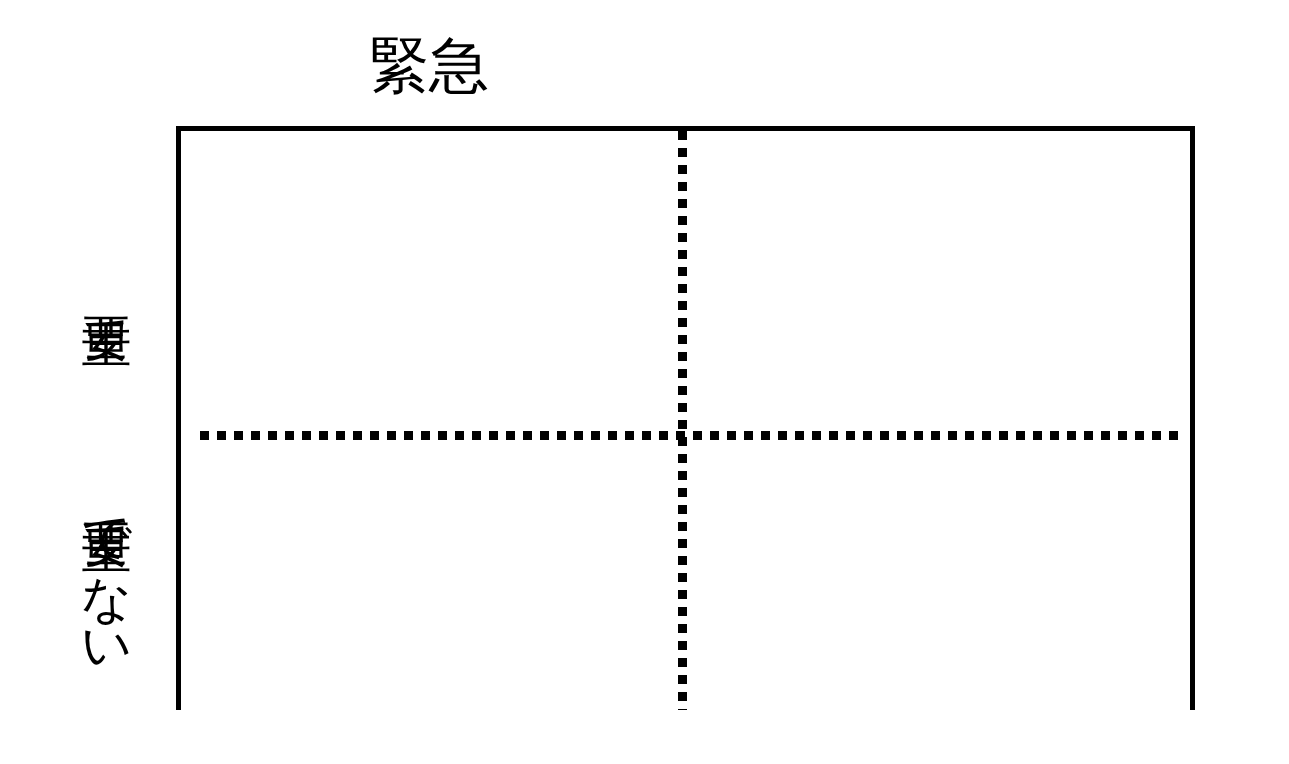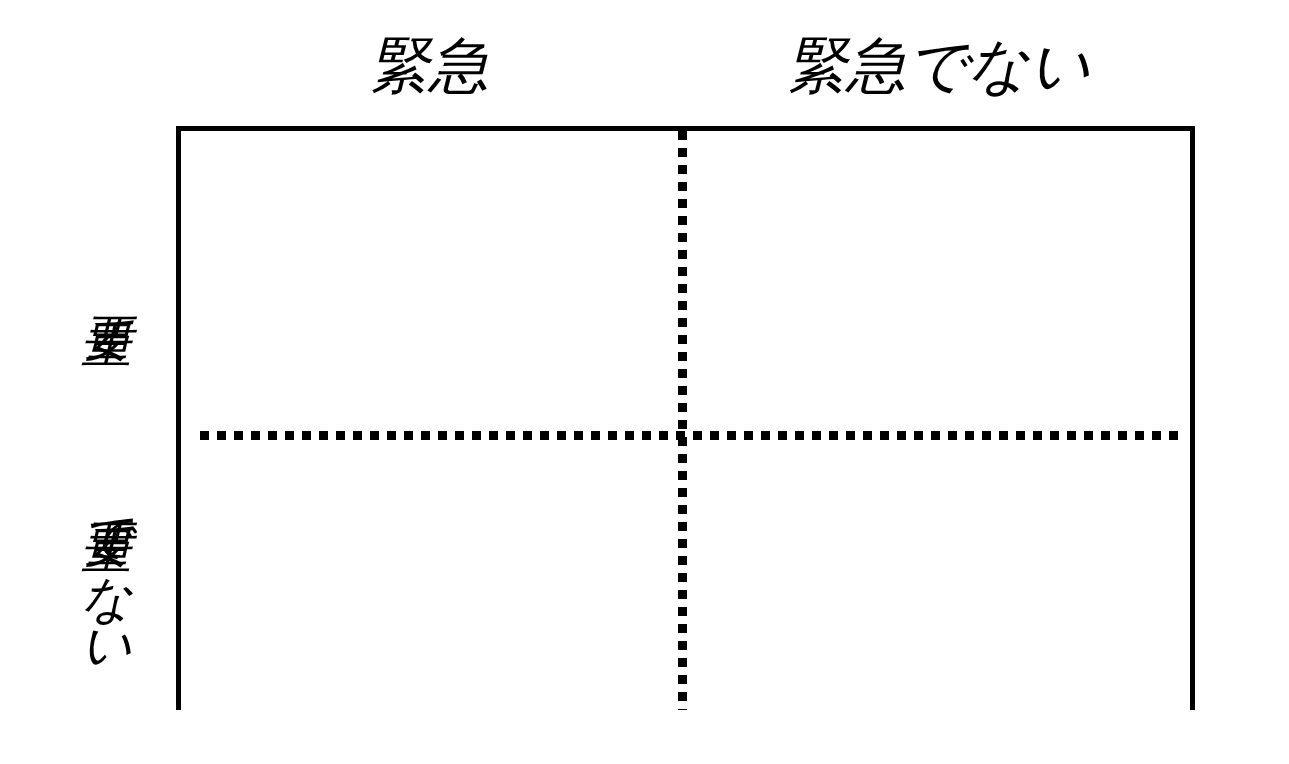--- a/index.html
+++ b/index.html
@@ -9,21 +9,20 @@
   }
   body {
     font-family: "Liberation Sans", "DejaVu Sans", sans-serif;
   }
   #canvas {
     position: relative;
     width: 1289px;
     height: 710px;
     background: #ffffff;
     overflow: hidden;
-    font-style: italic;
   }
 
   
   .col-header {
     position: absolute;
     top: 26px;
     height: 80px;
     line-height: 80px;
     font-size: 60px;
     color: #000000;
@@ -114,21 +113,20 @@
   #quadrant-not-important-urgent  { left: 181px; top: 440px;  width: 497px; height: 283px; }
   #quadrant-not-important-not-urgent { left: 687px; top: 440px; width: 503px; height: 283px; }
 </style>
 </head>
 <body>
 
 <div id="canvas">
 
   <div class="col-header" id="col-header-urgent">緊急</div>
 
-  <div class="col-header" id="col-header-not-urgent">緊急でない</div>
 
   <div class="row-label" id="row-label-important">重要</div>
 
   <div class="row-label" id="row-label-not-important">重要でない</div>
 
   <div id="matrix-box"></div>
 
   <div id="divider-vertical"></div>
 
   <div id="divider-horizontal"></div>

